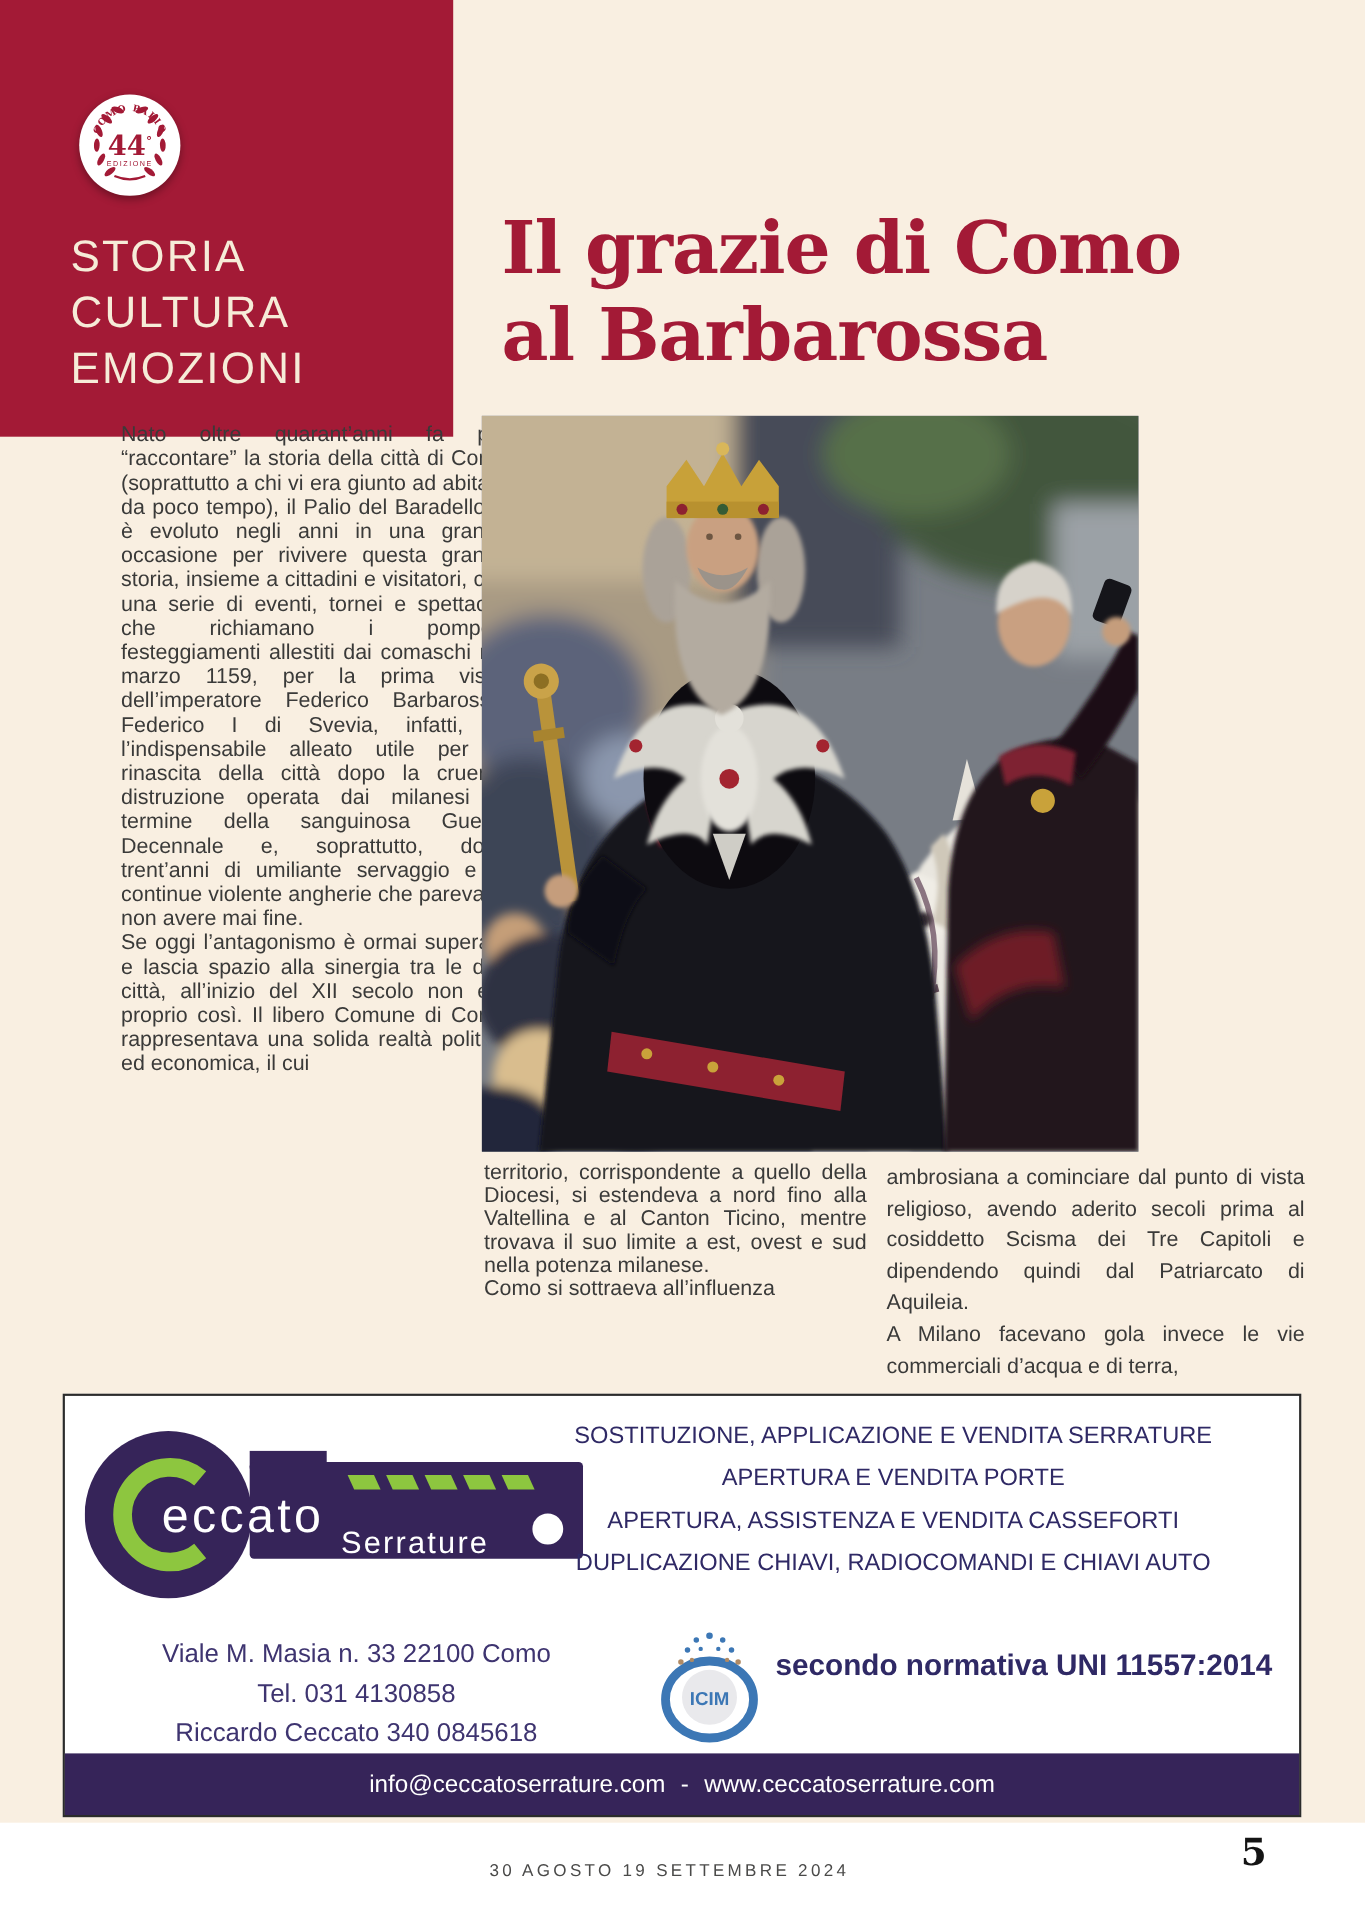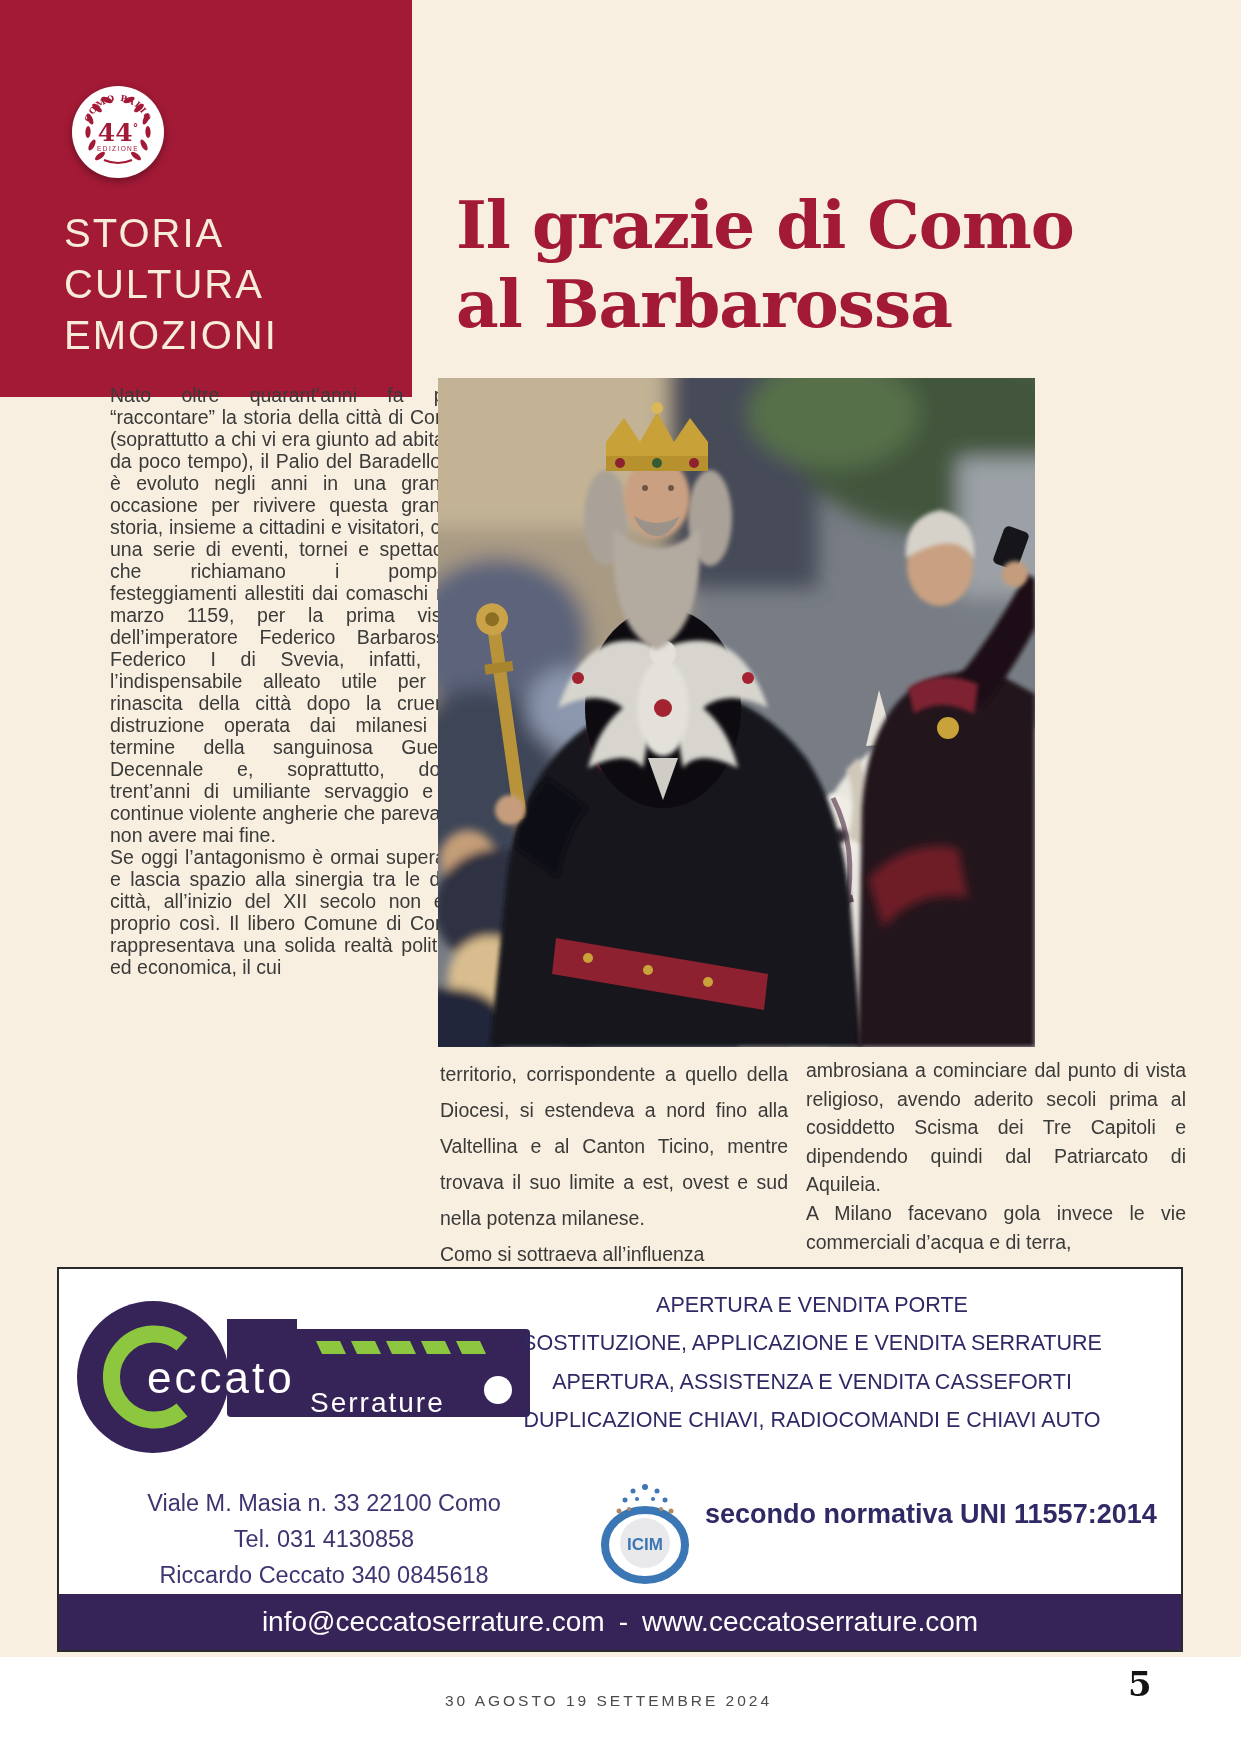--- a/index.html
+++ b/index.html
@@ -17,39 +17,39 @@
   .kicker { position:absolute; left:64px; top:208px; color:#f6ecd8; font-size:40px; line-height:51px; letter-spacing:2px; font-weight:400; }
 
   
   .title { position:absolute; left:428px; top:186px; color:#a31a36;
     font-family:"DejaVu Serif", serif; font-weight:700; font-size:66px; line-height:79px; letter-spacing:-1px;margin-left:28px; }
 
   
   .col { position:absolute; color:#3a3a39; font-size:19.5px; text-align:justify; }
   .col p { text-align:justify; }
   .col1 { left:64px;  top:384px;  width:352px; line-height:22px;margin-left:46px; }
-  .col2 { left:440px; top:1056px; width:348px; line-height:36px; }
+  .col2 { left:440px; top:1056px; width:348px; line-height:21px; }
   .col3 { left:806px; top:1056px; width:380px; line-height:28.6px; }
 
   
   .photo { position:absolute; left:438px; top:378px; width:597px; height:669px; background:#787d85; overflow:hidden; }
   .photo svg { display:block; width:100%; height:100%; }
 
   
   .ad-box { position:absolute; left:57px; top:1267px; width:1126px; height:385px;
     background:#ffffff; border:2px solid #2b2b2b; }
   .ceccato-logo { position:absolute; left:18px; top:22px; width:460px; height:172px; }
   .ad-services { position:absolute; left:400px; top:17px; width:706px; text-align:center;
     color:#2f2965; font-size:21.5px; line-height:38.4px; font-weight:500; }
   .ad-contact { position:absolute; left:60px; top:216px; width:410px; text-align:center;
     color:#3e3470; font-size:23.5px; line-height:36px; }
   .icim-badge { position:absolute; left:538px; top:210px; width:96px; height:112px; }
   .ad-cert { position:absolute; left:646px; top:228px; color:#2f2965; font-size:27px; font-weight:700; line-height:34px; }
   .ad-strip { position:absolute; left:0; right:0; bottom:0; height:56px; background:#362459;
-    color:#ffffff; font-size:28px; display:flex; align-items:center; justify-content:center; gap:14px; }
+    color:#ffffff; font-size:22px; display:flex; align-items:center; justify-content:center; gap:14px; }
 
   
   .footer-date { position:absolute; left:0; top:1692px; width:1241px; padding-right:24px; text-align:center;
     color:#4a4a49; font-size:15.5px; letter-spacing:3px; }
   .page-number { position:absolute; left:1128px; top:1664px; color:#141414;
     font-family:"DejaVu Serif", serif; font-weight:700; font-size:34px; }
 </style>
 </head>
 <body>
 
@@ -219,22 +219,22 @@
         <polygon points="239,50 263,50 269,63 245,63"></polygon>
         <polygon points="274,50 298,50 304,63 280,63"></polygon>
         <polygon points="309,50 333,50 339,63 315,63"></polygon>
         <polygon points="344,50 368,50 374,63 350,63"></polygon>
         <polygon points="379,50 403,50 409,63 385,63"></polygon>
       </g>
       <circle cx="421" cy="99" r="14" fill="#ffffff"></circle>
     </svg>
 
     <div class="ad-services">
+      <div>SOSTITUZIONE, APPLICAZIONE E VENDITA SERRATURE</div>
       <div>APERTURA E VENDITA PORTE</div>
-      <div>SOSTITUZIONE, APPLICAZIONE E VENDITA SERRATURE</div>
       <div>APERTURA, ASSISTENZA E VENDITA CASSEFORTI</div>
       <div>DUPLICAZIONE CHIAVI, RADIOCOMANDI E CHIAVI AUTO</div>
     </div>
 
     <div class="ad-contact">
       <div>Viale M. Masia n. 33 22100 Como</div>
       <div>Tel. 031 4130858</div>
       <div>Riccardo Ceccato 340 0845618</div>
     </div>
 

